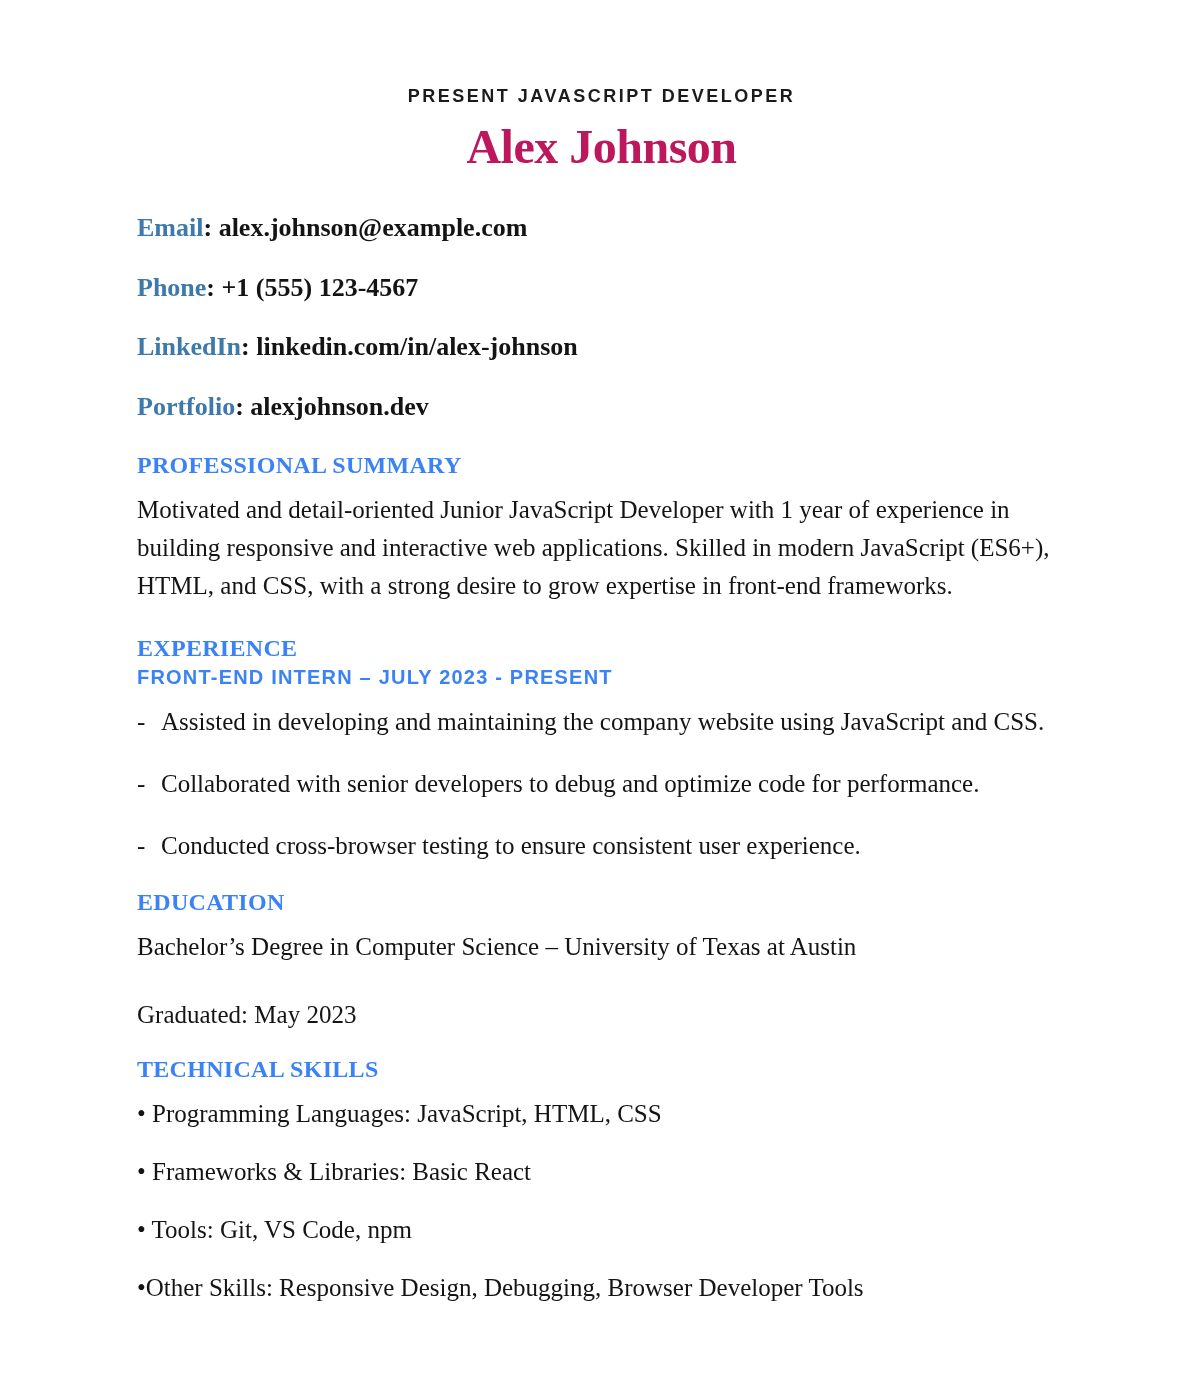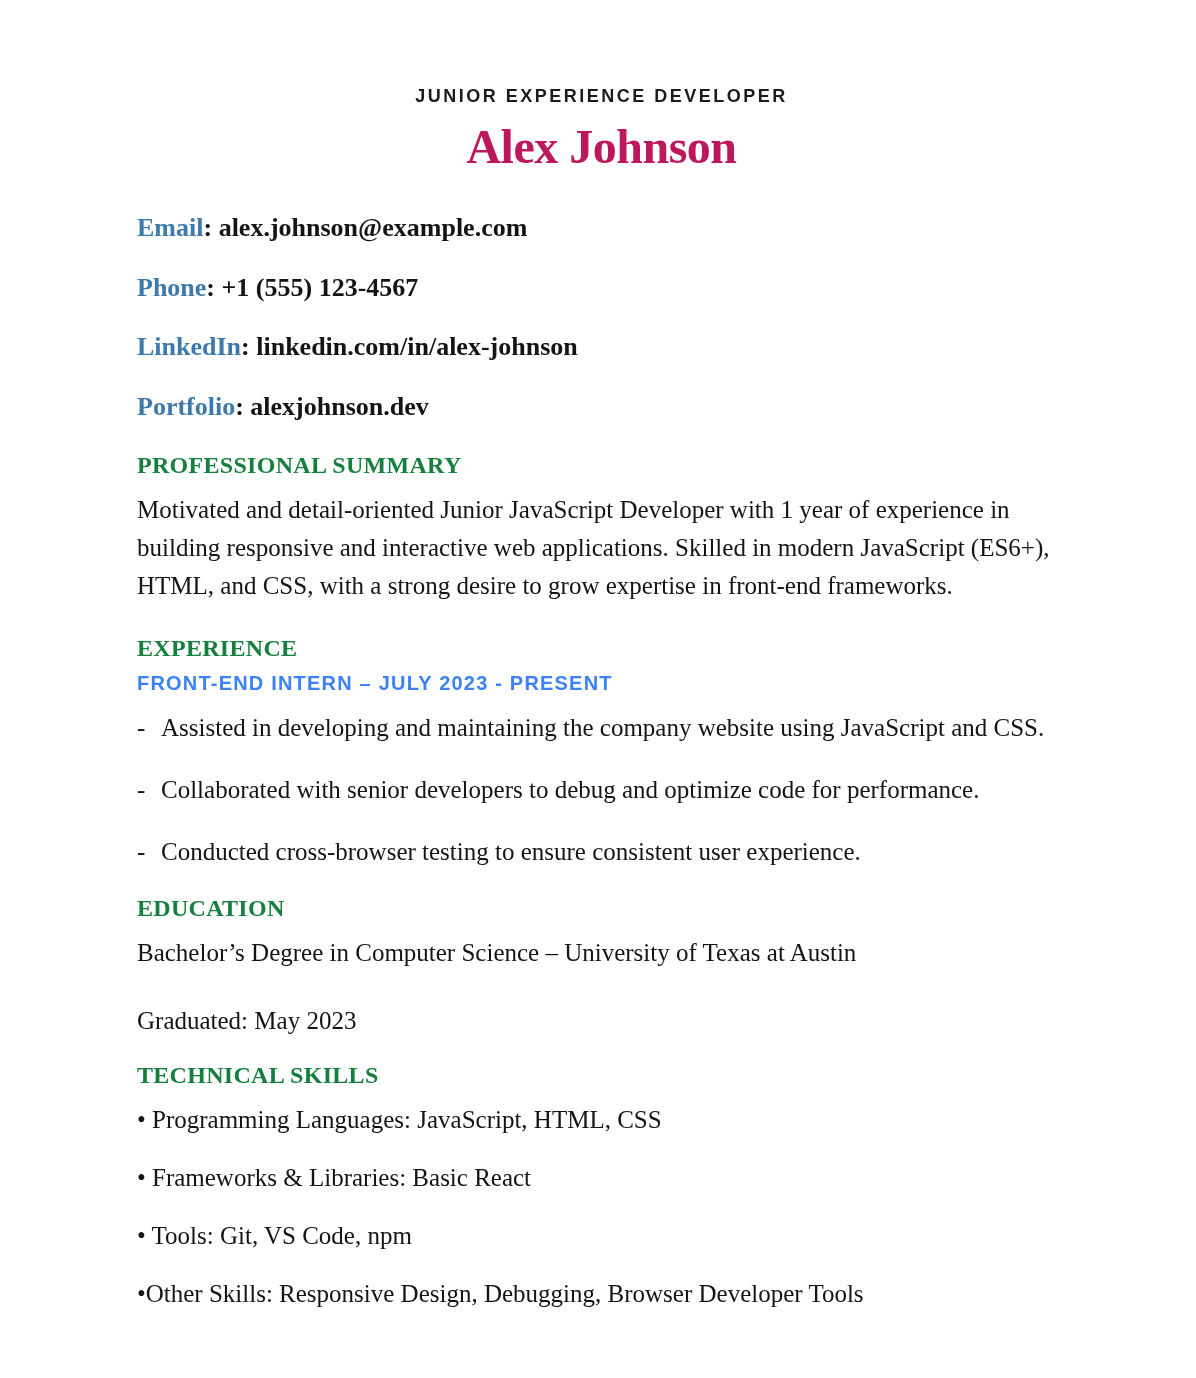--- a/index.html
+++ b/index.html
@@ -38,21 +38,21 @@
     font-weight: bold;
   }
   .contact-label { color: #3d79ab; }
   .contact-sep, .contact-value { color: #141414; }
 
   
   .section { margin-top: 10px; }
   .section-heading {
     font-size: 24px;
     font-weight: bold;
-    color: #15803d;
+    color: #3b82f6;
     margin-bottom: 12px;
     letter-spacing: 0.3px;
   }
   .summary-body {
     font-size: 25px;
     line-height: 38px;
     max-width: 935px;
     margin-bottom: 30px;
   }
 
@@ -93,21 +93,21 @@
     line-height: 38px;
     margin-bottom: 20px;
   }
 
   .spacer-sm { height: 8px; }
 </style>
 </head>
 <body>
 
 <header class="doc-header">
-  <div class="role-title">JUNIOR EXPERIENCE DEVELOPER</div>
+  <div class="role-title">PRESENT JAVASCRIPT DEVELOPER</div>
   <h1 class="person-name">Alex Johnson</h1>
 </header>
 
 <section class="contact-block">
   <div class="contact-line">
     <span class="contact-label">Email</span><span class="contact-sep">: </span><span class="contact-value">alex.johnson@example.com</span>
   </div>
   <div class="contact-line">
     <span class="contact-label">Phone</span><span class="contact-sep">: </span><span class="contact-value">+1 (555) 123-4567</span>
   </div>
@@ -118,21 +118,21 @@
     <span class="contact-label">Portfolio</span><span class="contact-sep">: </span><span class="contact-value">alexjohnson.dev</span>
   </div>
 </section>
 
 <section class="section">
   <h2 class="section-heading">PROFESSIONAL SUMMARY</h2>
   <p class="summary-body">Motivated and detail-oriented Junior JavaScript Developer with 1 year of experience in building responsive and interactive web applications. Skilled in modern JavaScript (ES6+), HTML, and CSS, with a strong desire to grow expertise in front-end frameworks.</p>
 </section>
 
 <section class="section">
-  <h2 class="section-heading" style="margin-bottom:12px;">EXPERIENCE</h2>
+  <h2 class="section-heading" style="margin-bottom:6px;">EXPERIENCE</h2>
   <div class="sub-heading">FRONT-END INTERN – JULY 2023 - PRESENT</div>
   <ul class="bullet-list">
     <li class="bullet-item">
       <span class="bullet-marker">-</span><span>Assisted in developing and maintaining the company website using JavaScript and CSS.</span>
     </li>
     <li class="bullet-item">
       <span class="bullet-marker">-</span><span>Collaborated with senior developers to debug and optimize code for performance.</span>
     </li>
     <li class="bullet-item">
       <span class="bullet-marker">-</span><span>Conducted cross-browser testing to ensure consistent user experience.</span>

